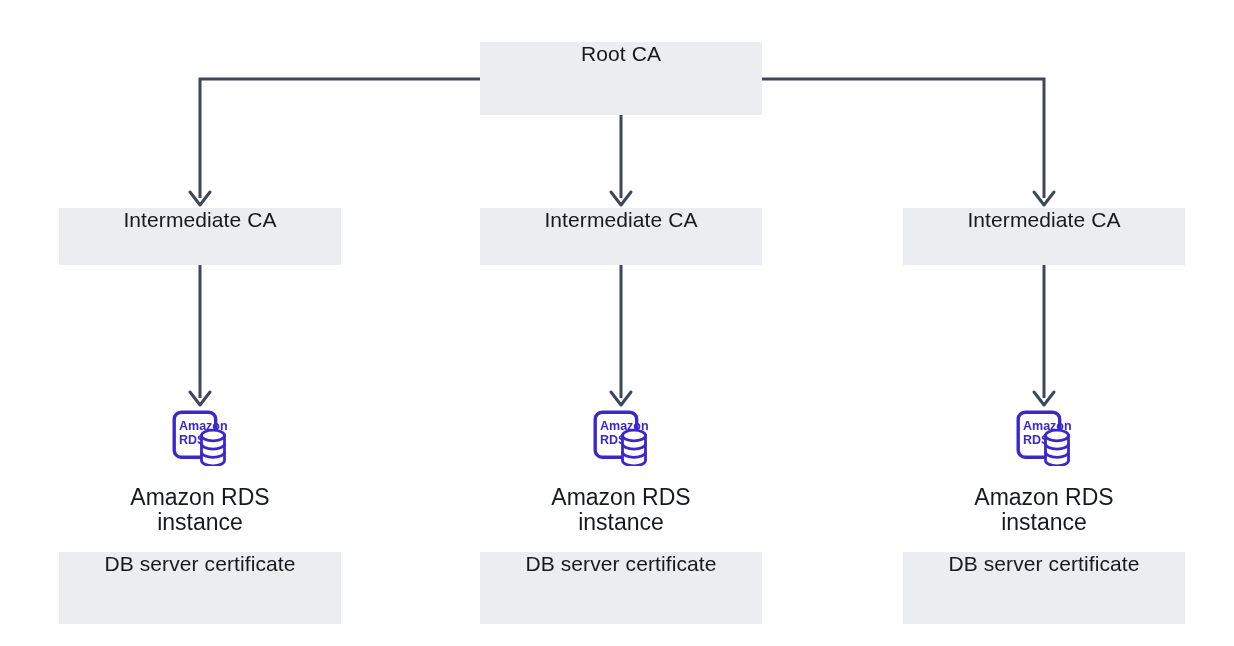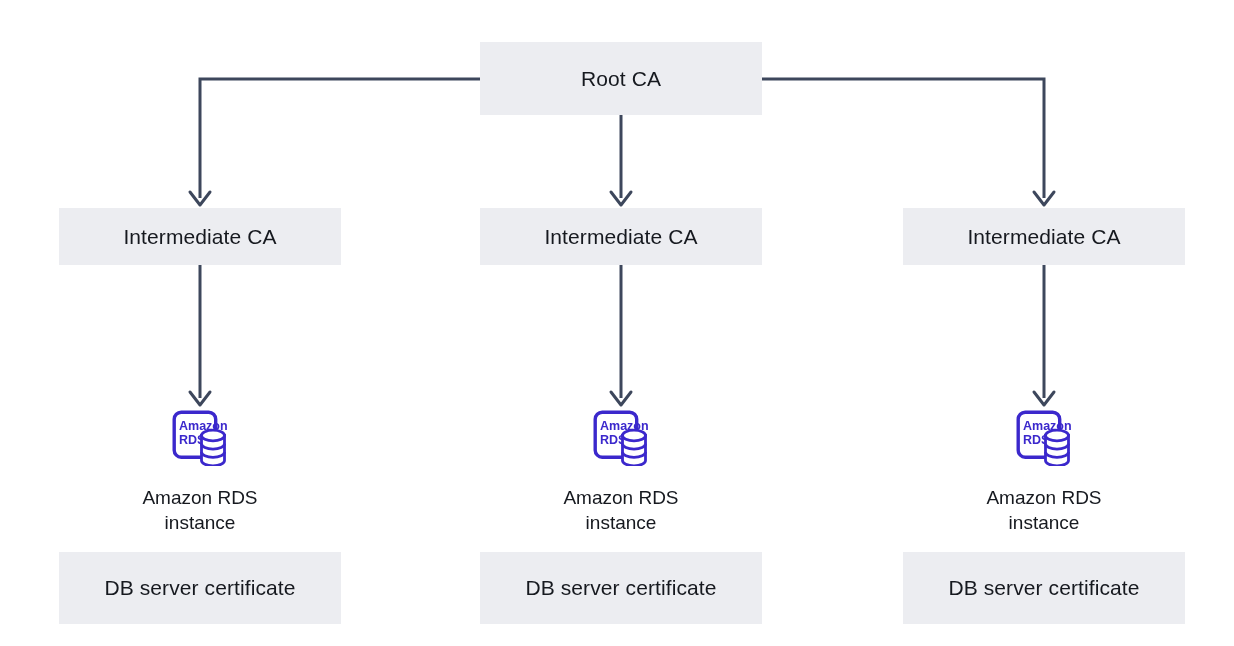--- a/index.html
+++ b/index.html
@@ -21,21 +21,21 @@
     position: absolute;
     left: 0;
     top: 0;
     width: 1234px;
     height: 646px;
   }
   .node-box {
     position: absolute;
     background: #ECEDF1;
     display: flex;
-    align-items: center;
+    align-items: flex-start;
     justify-content: center;
     color: #16191F;
     font-size: 21px;
     font-family: "Liberation Sans", sans-serif;
     letter-spacing: 0.1px;
     box-sizing: border-box;
   }
   .root-box   { left: 480px; top: 42px;  width: 282px; height: 73px; }
   .inter-box  { top: 208px; width: 282px; height: 57px; }
   .inter-1 { left: 59px; }
@@ -54,21 +54,21 @@
   }
   .rds-1 { left: 172px; }
   .rds-2 { left: 593px; }
   .rds-3 { left: 1016px; }
 
   .rds-label {
     position: absolute;
     top: 485px;
     width: 282px;
     text-align: center;
-    font-size: 19px;
+    font-size: 23px;
     line-height: 25px;
     color: #16191F;
     font-family: "Liberation Sans", sans-serif;
   }
   .lbl-1 { left: 59px; }
   .lbl-2 { left: 480px; }
   .lbl-3 { left: 903px; }
   .rds-label span { display: block; }
 </style>
 </head>

